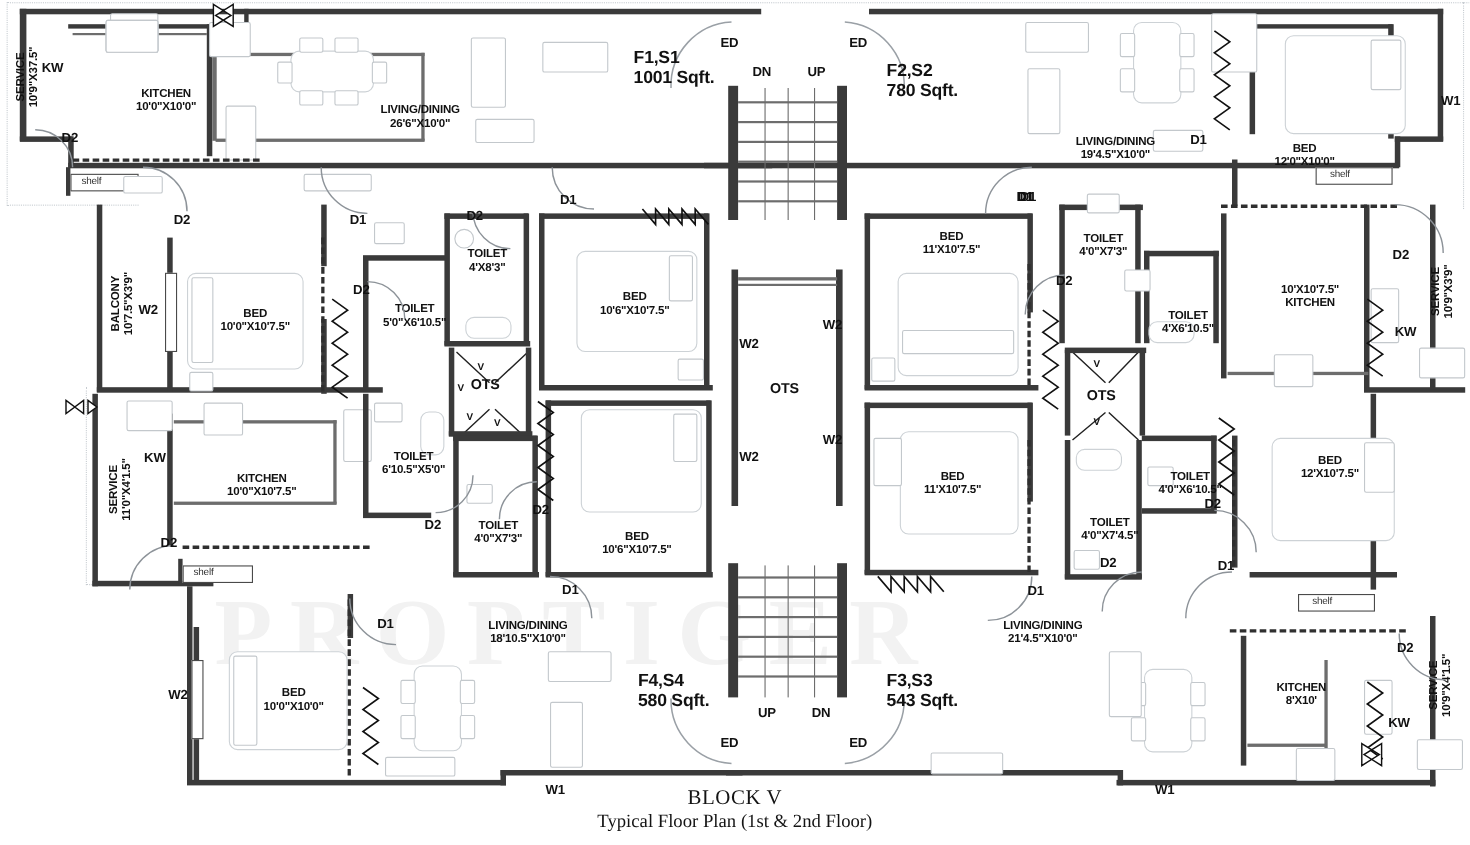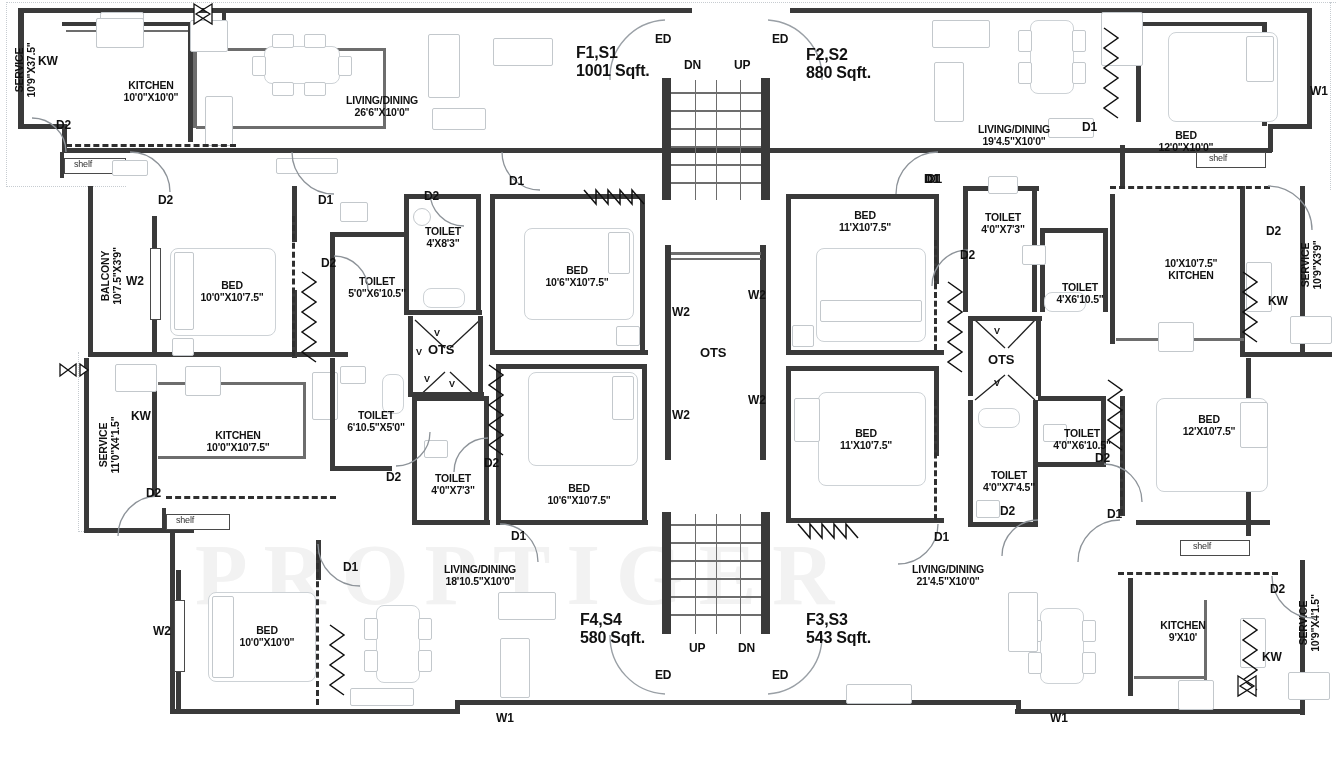--- a/index.html
+++ b/index.html
@@ -136,23 +136,23 @@
   <div class="lbl tag" style="left:738px;top:641px;">DN</div>
 
   <div class="lbl ots" style="left:700px;top:345px;">OTS</div>
   <div class="lbl ots" style="left:428px;top:342px;">OTS</div>
   <div class="lbl ots" style="left:988px;top:352px;">OTS</div>
 
   <div class="lbl unit" style="left:576px;top:44px;">
     <div>F1,S1</div>
     <div>1001 Sqft.</div>
   </div>
-  <div class="lbl unit" style="left:806px;top:46px;">
+  <div class="lbl unit" style="left:806px;top:56px;">
     <div>F2,S2</div>
-    <div>880 Sqft.</div>
+    <div>780 Sqft.</div>
   </div>
   <div class="lbl unit" style="left:580px;top:611px;">
     <div>F4,S4</div>
     <div>580 Sqft.</div>
   </div>
   <div class="lbl unit" style="left:806px;top:611px;">
     <div>F3,S3</div>
     <div>543 Sqft.</div>
   </div>
 
@@ -461,21 +461,21 @@
   </div>
 
   <div class="wall" style="left:1128px;top:578px;width:5px;height:118px;"></div>
   <div class="thin" style="left:1204px;top:600px;width:3px;height:80px;"></div>
   <div class="thin" style="left:1134px;top:676px;width:72px;height:3px;"></div>
   <div class="fur" style="left:1240px;top:618px;width:24px;height:48px;"></div>
   <div class="fur" style="left:1178px;top:680px;width:34px;height:28px;"></div>
   <div class="fur" style="left:1288px;top:672px;width:40px;height:26px;"></div>
   <div class="lbl rm" style="left:1140px;top:620px;width:86px;">
     <span>KITCHEN</span><br>
-    <span>9'X10'</span>
+    <span>8'X10'</span>
   </div>
   <div class="lbl rm rot-ccw" style="left:1298px;top:678px;width:110px;">
     <span>SERVICE</span><br>
     <span>10'9"X4'1.5"</span>
   </div>
 
   <svg class="svgw" viewBox="0 0 1336 768">
     <g stroke="#111" stroke-width="1.5" fill="none">
       <path d="M302 272 l14 10 -14 10 14 10 -14 10 14 10 -14 10 14 10 -14 10 14 10"></path>
       <path d="M489 365 l14 10 -14 10 14 10 -14 10 14 10 -14 10 14 10 -14 10 14 10"></path>
@@ -557,14 +557,18 @@
   <div class="lbl tag" style="left:38px;top:54px;">KW</div>
   <div class="lbl tag" style="left:131px;top:409px;">KW</div>
   <div class="lbl tag" style="left:1268px;top:294px;">KW</div>
   <div class="lbl tag" style="left:1262px;top:650px;">KW</div>
 
   <div class="lbl shelf" style="left:74px;top:159px;">shelf</div>
   <div class="lbl shelf" style="left:176px;top:515px;">shelf</div>
   <div class="lbl shelf" style="left:1209px;top:153px;">shelf</div>
   <div class="lbl shelf" style="left:1193px;top:541px;">shelf</div>
 
+  <div class="title-wrap" style="top:715px;">
+    <div class="t1">BLOCK V</div>
+    <div class="t2">Typical Floor Plan (1st &amp; 2nd Floor)</div>
+  </div>
 
 </div>
 
 </body></html>

